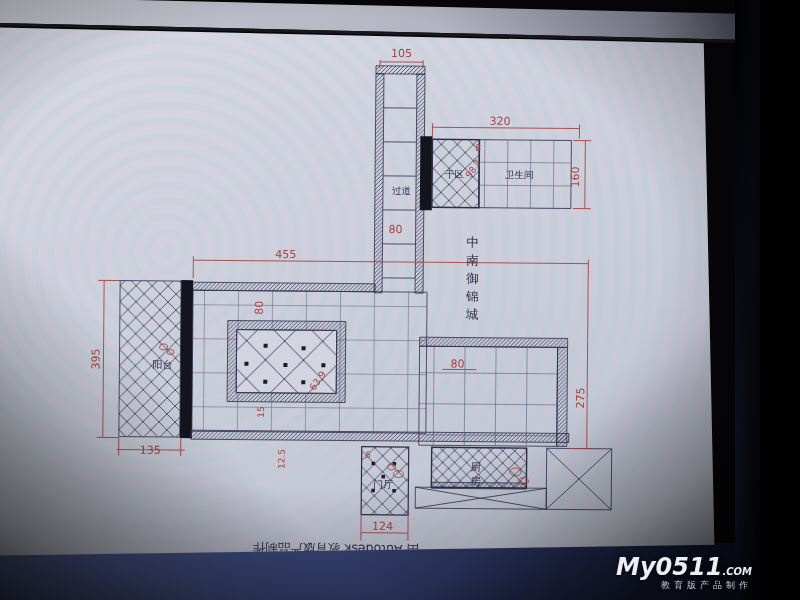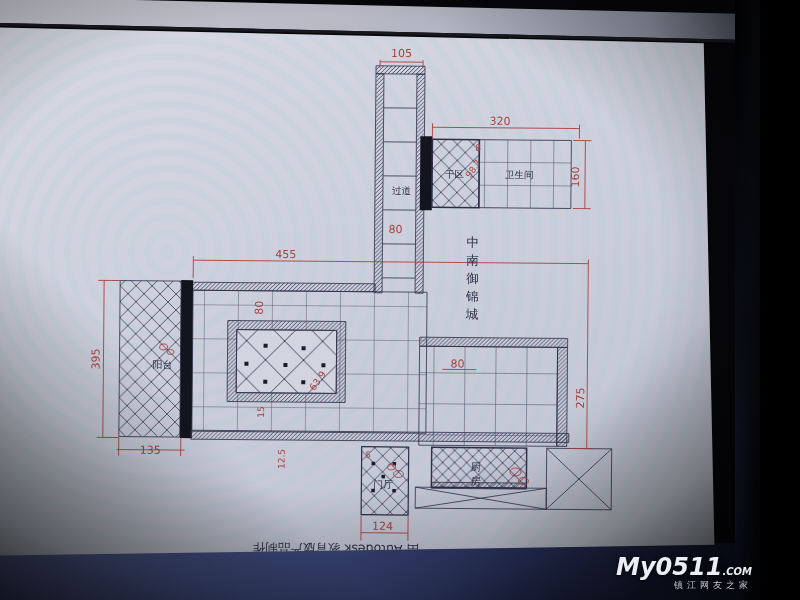--- a/index.html
+++ b/index.html
@@ -192,16 +192,16 @@
     </svg>
   </div>
 
   <div class="right-dark"></div>
   <div class="vignette"></div>
 
   <div class="watermark">
     <div>
       <span class="wm-logo">My0511</span><span class="wm-com">.COM</span>
     </div>
-    <div class="wm-tag">镇江网友之家</div>
+    <div class="wm-tag">教育版产品制作</div>
   </div>
 
 </div>
 
 </body></html>

